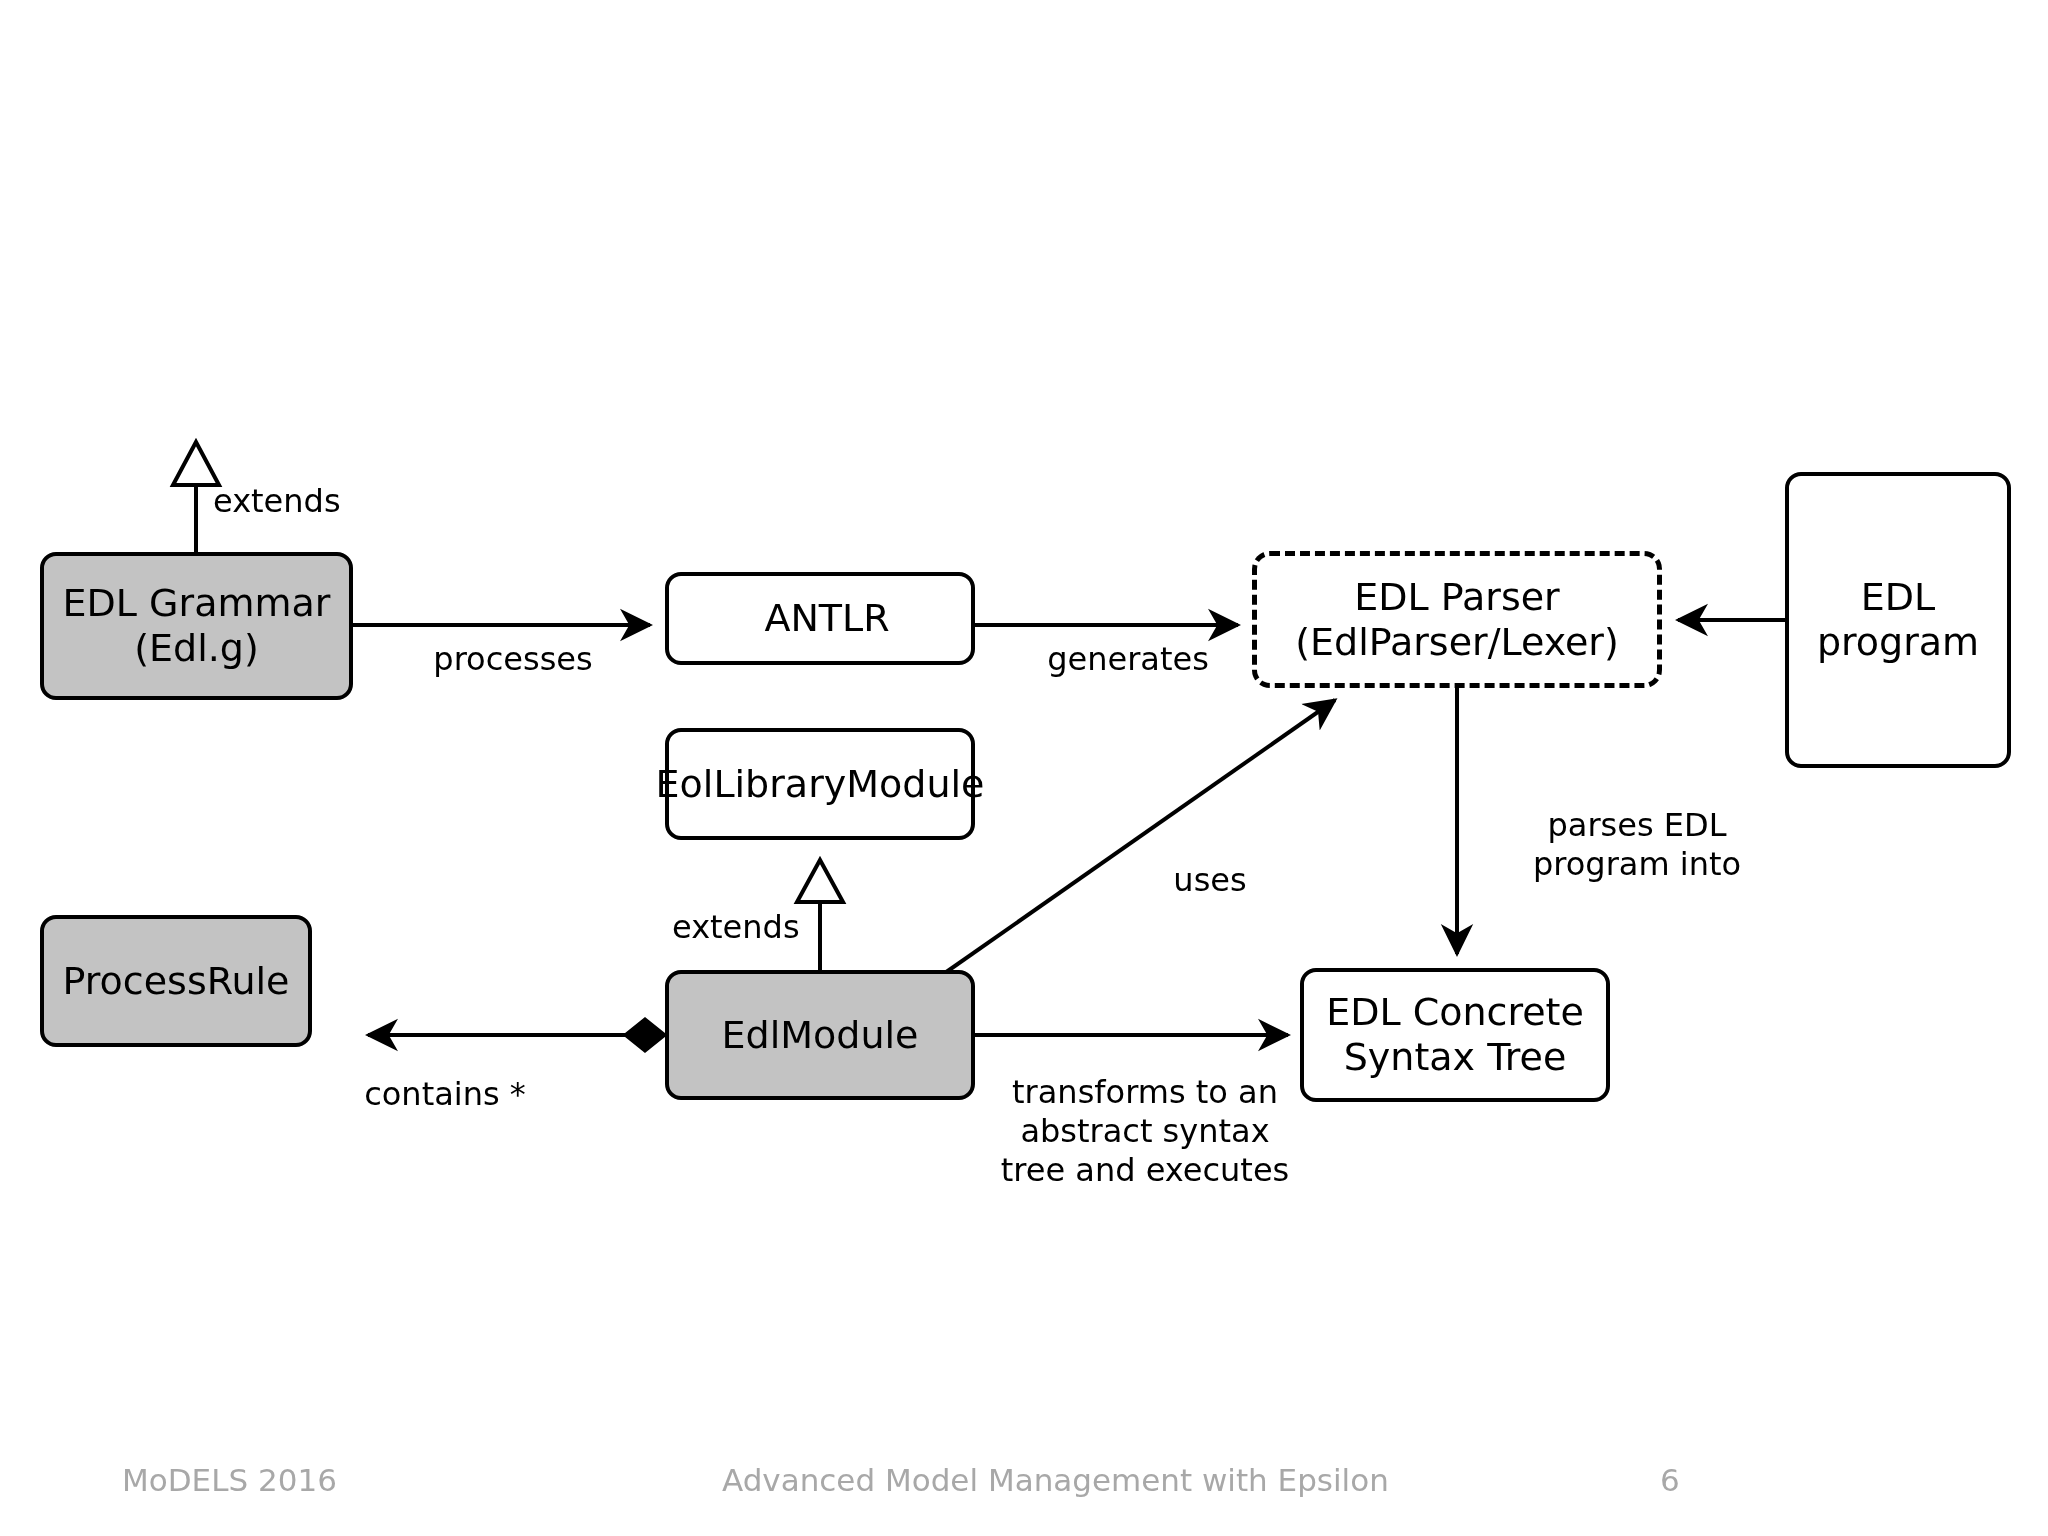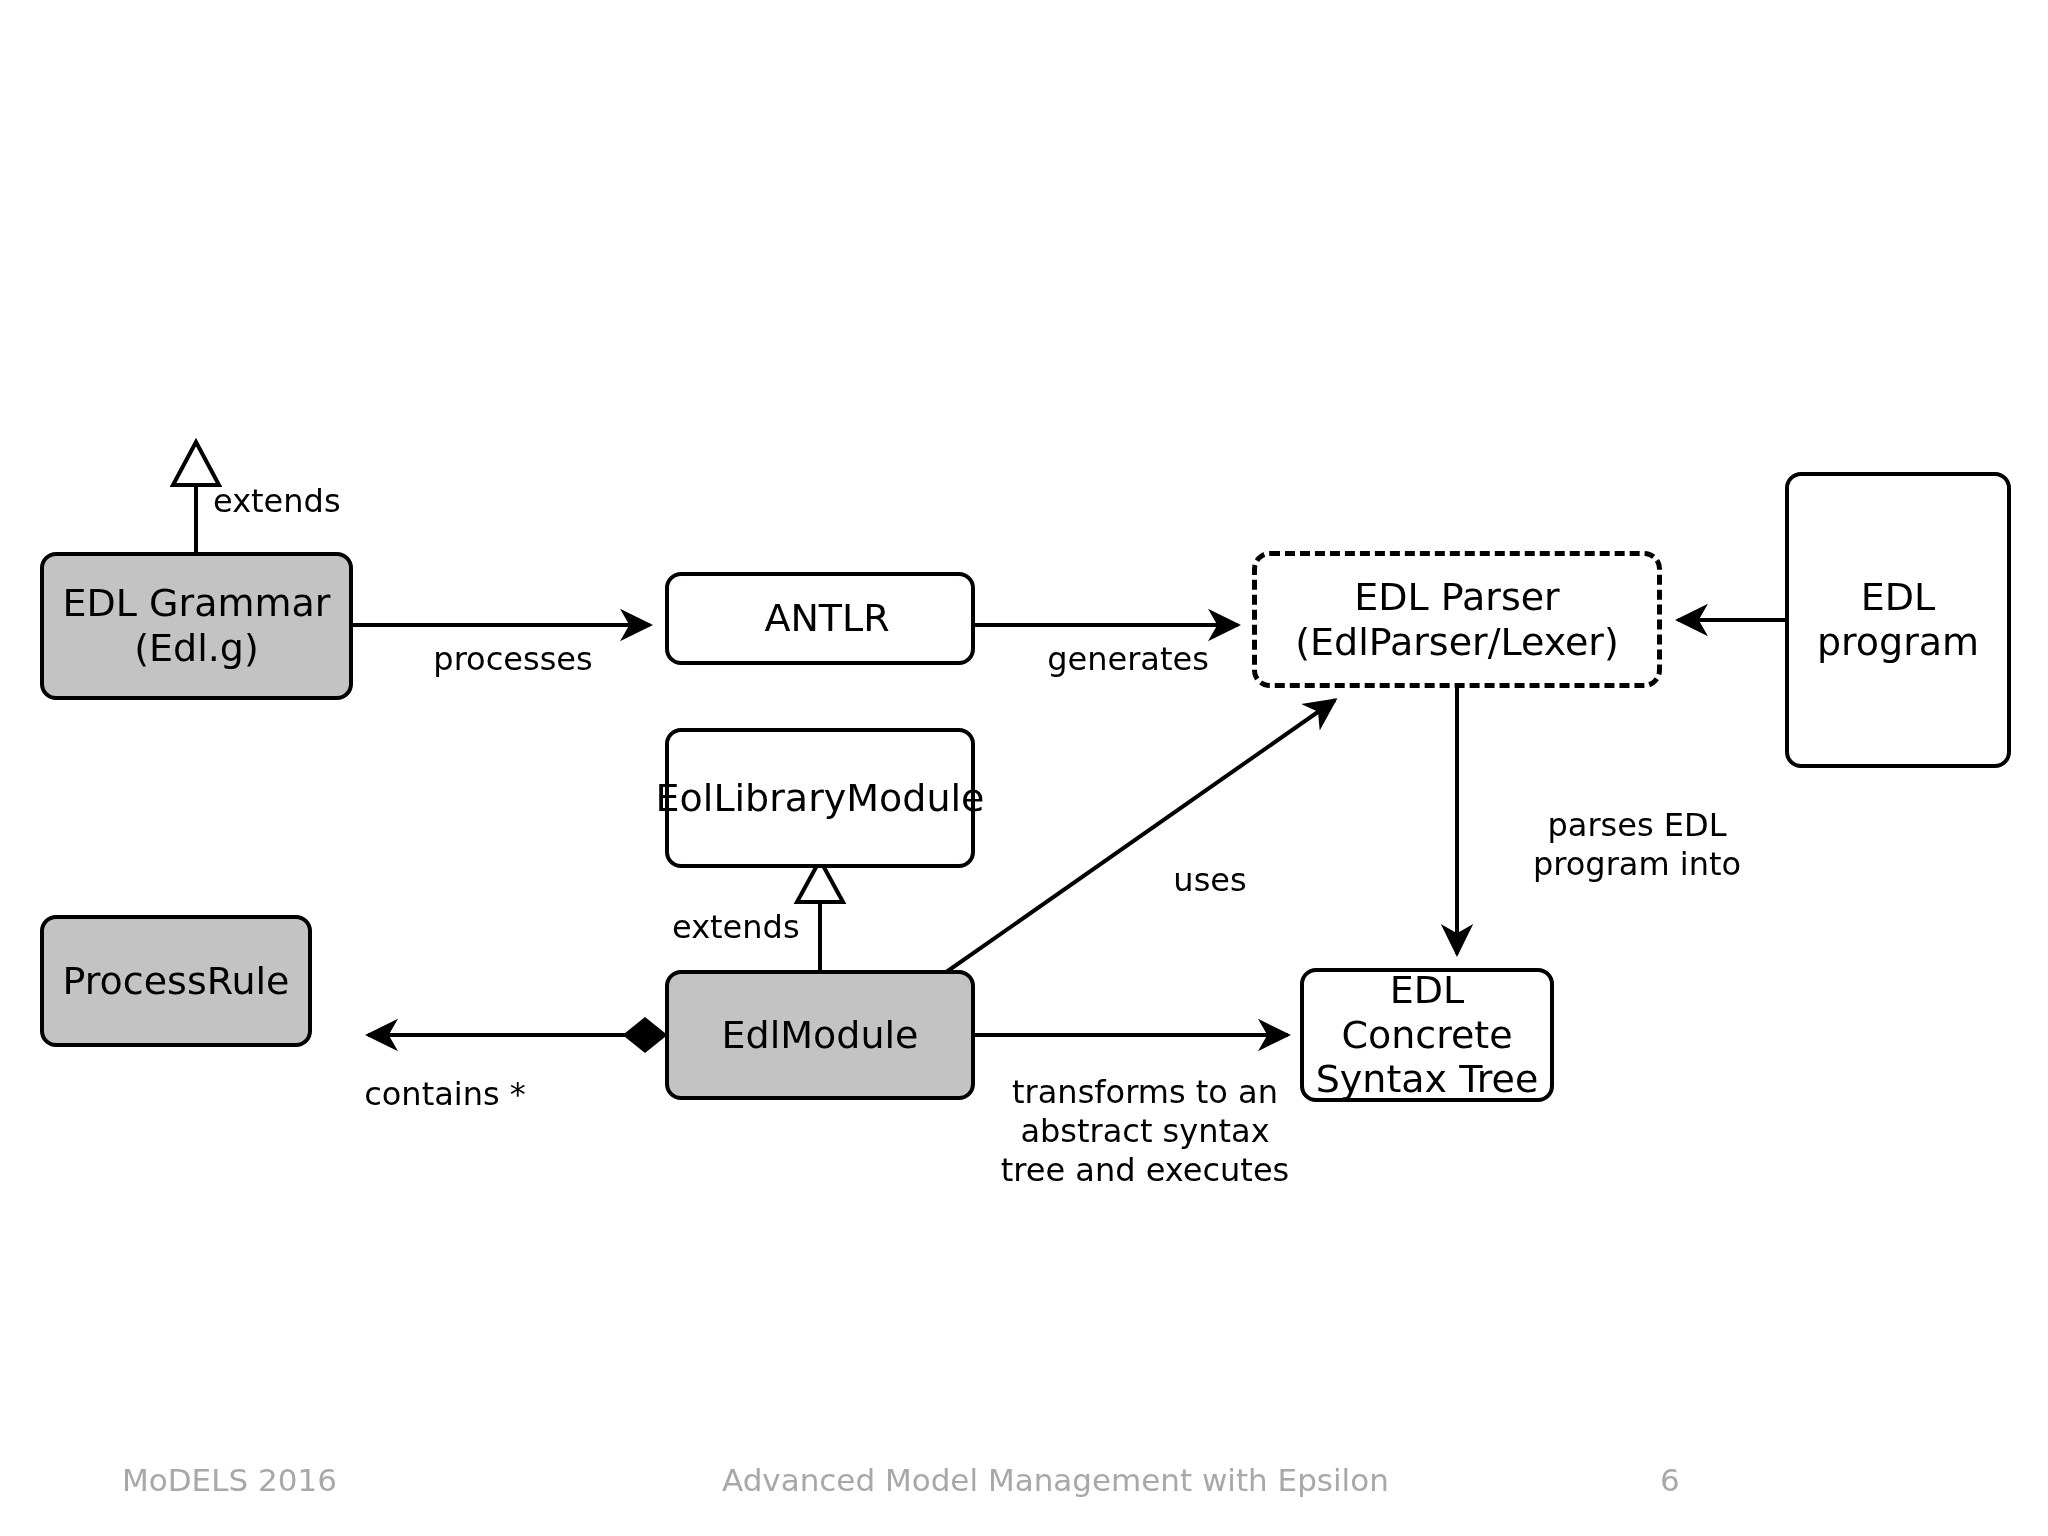--- a/index.html
+++ b/index.html
@@ -149,33 +149,33 @@
   <div class="node-box dashed" style="left:1252px; top:551px; width:410px; height:137px;">
     <span>EDL Parser
 (EdlParser/Lexer)</span>
   </div>
 
   <div class="node-box" style="left:1785px; top:472px; width:226px; height:296px;">
     <span>EDL
 program</span>
   </div>
 
-  <div class="node-box" style="left:665px; top:728px; width:310px; height:140px;">
+  <div class="node-box" style="left:665px; top:728px; width:310px; height:112px;">
     <span>EolLibraryModule</span>
   </div>
 
   <div class="node-box shaded" style="left:40px; top:915px; width:272px; height:132px;">
     <span>ProcessRule</span>
   </div>
 
   <div class="node-box shaded" style="left:665px; top:970px; width:310px; height:130px;">
     <span>EdlModule</span>
   </div>
 
-  <div class="node-box" style="left:1300px; top:968px; width:254px; height:134px;">
+  <div class="node-box" style="left:1300px; top:968px; width:310px; height:134px;">
     <span>EDL Concrete
 Syntax Tree</span>
   </div>
 
   <div class="edge-label left-align" style="left:213px; top:482px; width:220px;">extends</div>
 
   <div class="edge-label" style="left:413px; top:640px; width:200px;">processes</div>
 
   <div class="edge-label" style="left:1028px; top:640px; width:200px;">generates</div>
 

